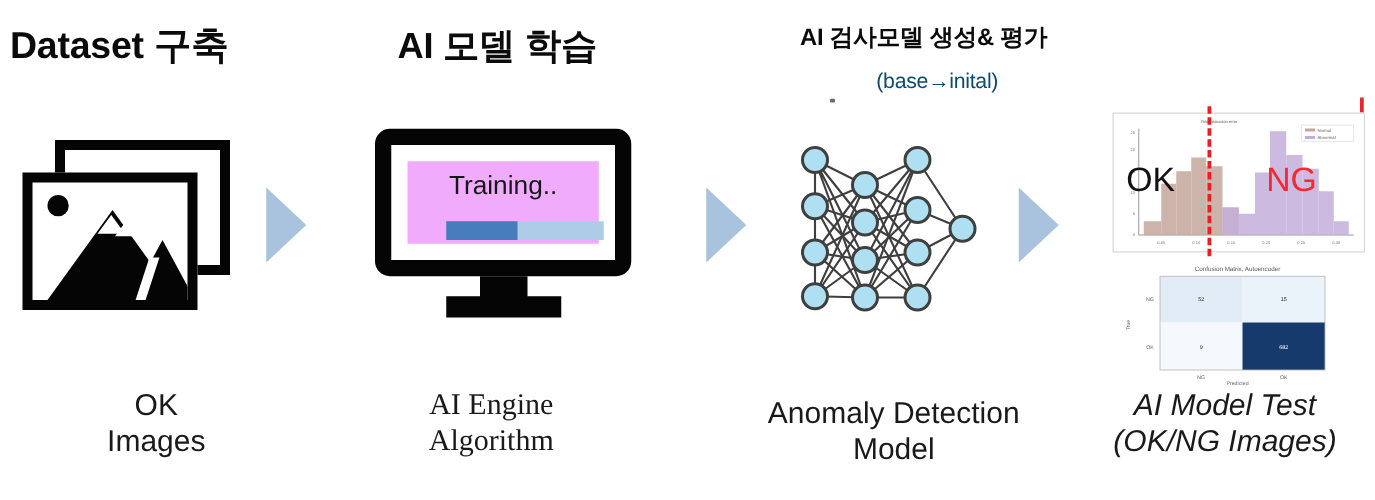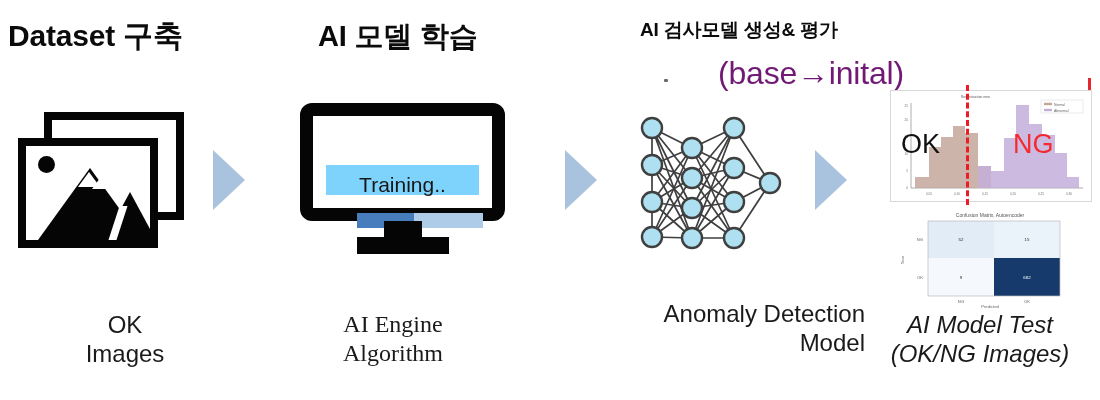--- a/index.html
+++ b/index.html
@@ -7,33 +7,33 @@
        font-family:"Liberation Sans","DejaVu Sans",sans-serif;color:#101010;}
 
   .stage{position:absolute;inset:0;}
 
   
   .heading{position:absolute;font-weight:bold;color:#0b0b0b;
            white-space:nowrap;letter-spacing:-0.2px;}
   #h1{left:8px;  top:16px; font-size:30px;}
   #h2{left:318px;top:17px; font-size:29px;}
   #h3{left:640px;top:17px; font-size:19px;}
-  #h3sub{left:718px;top:55px;font-size:32px;font-weight:normal;color:#701a75;}
+  #h3sub{left:701px;top:55px;font-size:17px;font-weight:normal;color:#0c4a6e;}
 
   .stray-dot{position:absolute;left:664px;top:79px;width:4px;height:3px;
              background:#6b6b6b;border-radius:1px;}
   .red-tick{position:absolute;left:1088px;top:78px;width:3px;height:16px;
             background:#e8262d;}
 
   
   .caption{position:absolute;font-size:24px;line-height:1.22;color:#1a1a1a;
            text-align:center;white-space:pre-line;}
   #c1{left:0px;   top:310px;width:250px;}
   #c2{left:268px; top:310px;width:250px;font-family:Liberation Serif, serif;}
-  #c3{left:565px; top:299px;width:300px;text-align:right;}
+  #c3{left:565px; top:316px;width:300px;}
   #c4{left:860px; top:310px;width:240px;font-style:italic;}
 
   
   .arrow{position:absolute;width:0;height:0;
          border-top:30px solid transparent;border-bottom:30px solid transparent;
          border-left:32px solid #a9c3df;}
   #a1{left:213px;top:150px;}
   #a2{left:565px;top:150px;}
   #a3{left:815px;top:150px;}
 
@@ -56,21 +56,21 @@
   .snow2{position:absolute;left:66px;top:32px;width:0;height:0;
         border-left:8px solid transparent;border-right:8px solid transparent;
         border-bottom:11px solid #ffffff;}
   .gap{position:absolute;left:88px;bottom:0px;width:8px;height:34px;background:#ffffff;
        transform:skewX(-18deg);}
 
   
   #monitor{position:absolute;left:300px;top:103px;width:205px;height:155px;}
   #screen{position:absolute;left:0;top:0;width:205px;height:118px;
           box-sizing:border-box;border:13px solid #050505;border-radius:12px;background:#ffffff;}
-  #screen-inner{position:absolute;left:13px;top:13px;right:13px;bottom:13px;background:#7dd3fc;margin-top:36px;}
+  #screen-inner{position:absolute;left:13px;top:13px;right:13px;bottom:13px;background:#f0abfc;}
   #training-text{position:absolute;left:0;right:0;top:8px;text-align:center;
                  font-size:21px;color:#171717;}
   #progress-track{position:absolute;left:31px;top:48px;width:126px;height:15px;background:#aecbe8;}
   #progress-fill{position:absolute;left:0;top:0;height:15px;width:45%;background:#477cbd;}
   #stand-neck{position:absolute;left:84px;top:118px;width:38px;height:20px;background:#050505;}
   #stand-base{position:absolute;left:57px;top:134px;width:92px;height:17px;background:#050505;}
 
   
   #nnet{position:absolute;left:630px;top:110px;width:160px;height:145px;}
 

